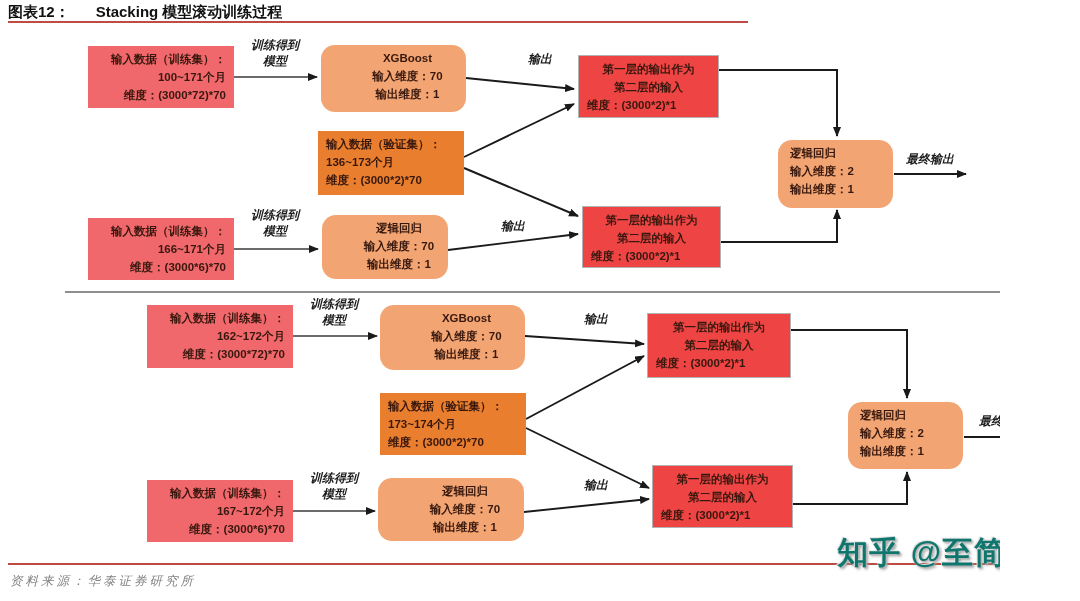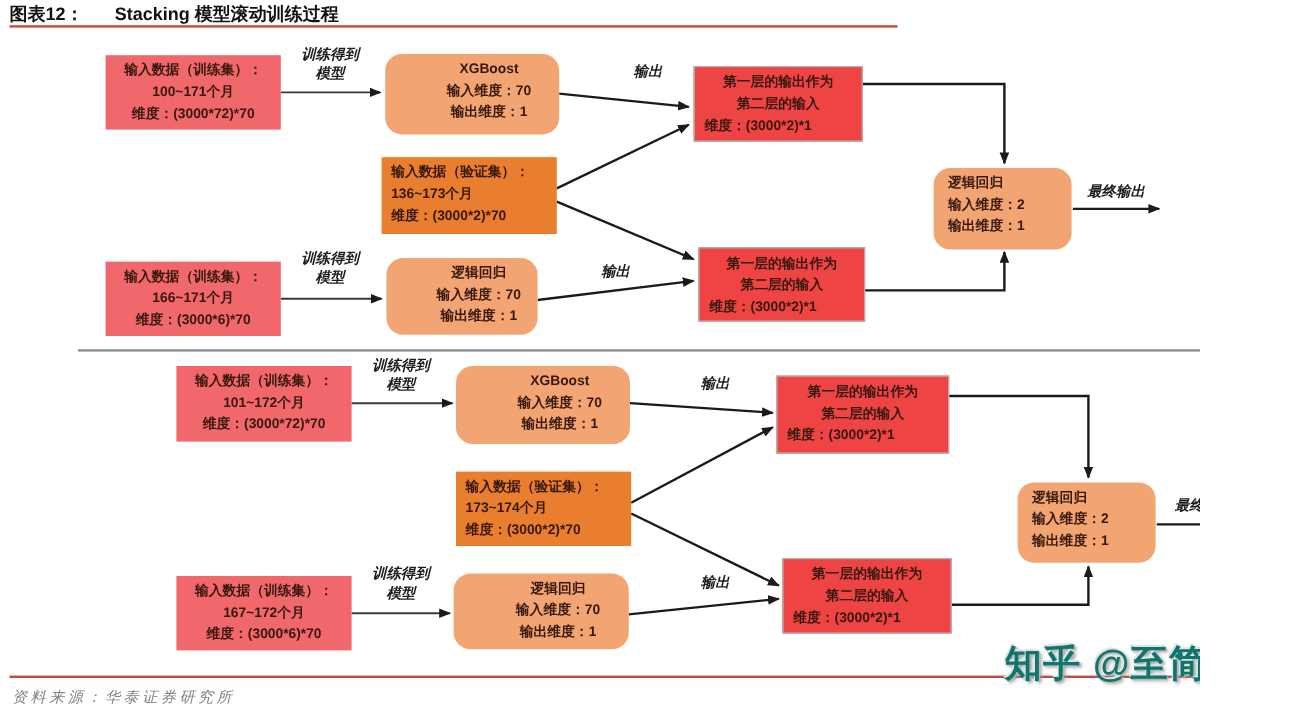--- a/index.html
+++ b/index.html
@@ -11,21 +11,21 @@
   .header .fig { margin-right:26px; }
   .title-rule { position:absolute; left:8px; top:21px; width:740px; height:2px; background:#bf4c42; z-index:0; }
 
   
   .separator { position:absolute; left:65px; top:291px; width:948px; height:2px; background:#8f8f8f; z-index:0; }
 
   
   .box { position:absolute; box-sizing:border-box; z-index:2; font-weight:700; font-size:11.5px;
          line-height:1.55; color:#38180e; padding:5px 8px; }
   .box .ln { white-space:nowrap; }
-  .train  { background:#f1686c; text-align:center; }
+  .train  { background:#f1686c; text-align:right; }
   .valid  { background:#e97e2e; text-align:left; }
   .model  { background:#f2a572; border-radius:14px; text-align:center;padding-left:36px; }
   .model.final { text-align:left; padding-left:12px; }
   .outbox { background:#ef4444; border:1px solid #b3b3b3; text-align:center; }
   .outbox .ln:nth-child(3) { text-align:left; }
 
   
   .flow-label { position:absolute; z-index:2; font-size:12px; font-weight:700; color:#1c1c1c;
                 text-align:center; font-style:italic; line-height:1.35; white-space:nowrap; }
 
@@ -128,21 +128,21 @@
   </div>
   <div class="box model final" style="left:778px; top:140px; width:115px; height:68px;">
     <div class="ln">逻辑回归</div>
     <div class="ln">输入维度：2</div>
     <div class="ln">输出维度：1</div>
   </div>
   <div class="flow-label" style="left:890px; top:151px; width:80px;">最终输出</div>
 
   <div class="box train" style="left:147px; top:305px; width:146px; height:63px;">
     <div class="ln">输入数据（训练集）：</div>
-    <div class="ln">101~172个月</div>
+    <div class="ln">162~172个月</div>
     <div class="ln">维度：(3000*72)*70</div>
   </div>
   <div class="flow-label" style="left:289px; top:296px; width:90px;">
     <div>训练得到</div>
     <div>模型</div>
   </div>
   <div class="box model" style="left:380px; top:305px; width:145px; height:65px;">
     <div class="ln">XGBoost</div>
     <div class="ln">输入维度：70</div>
     <div class="ln">输出维度：1</div>

